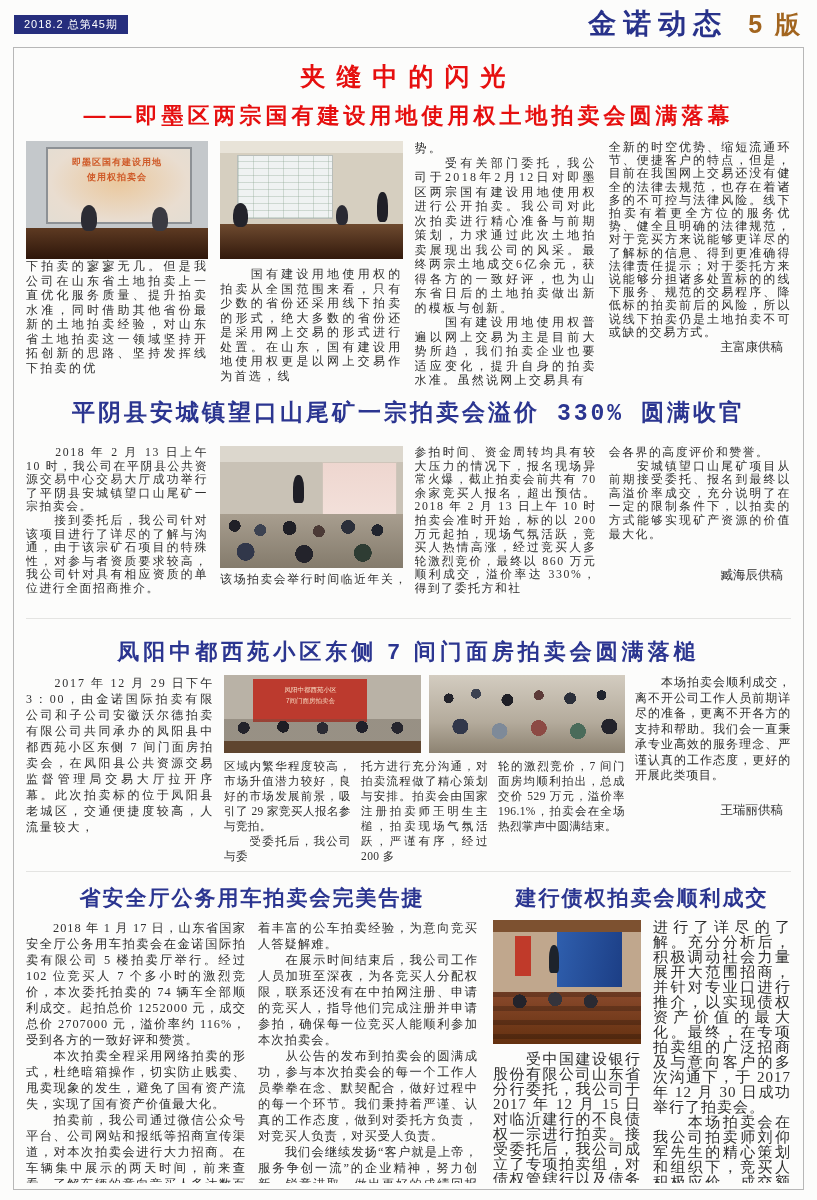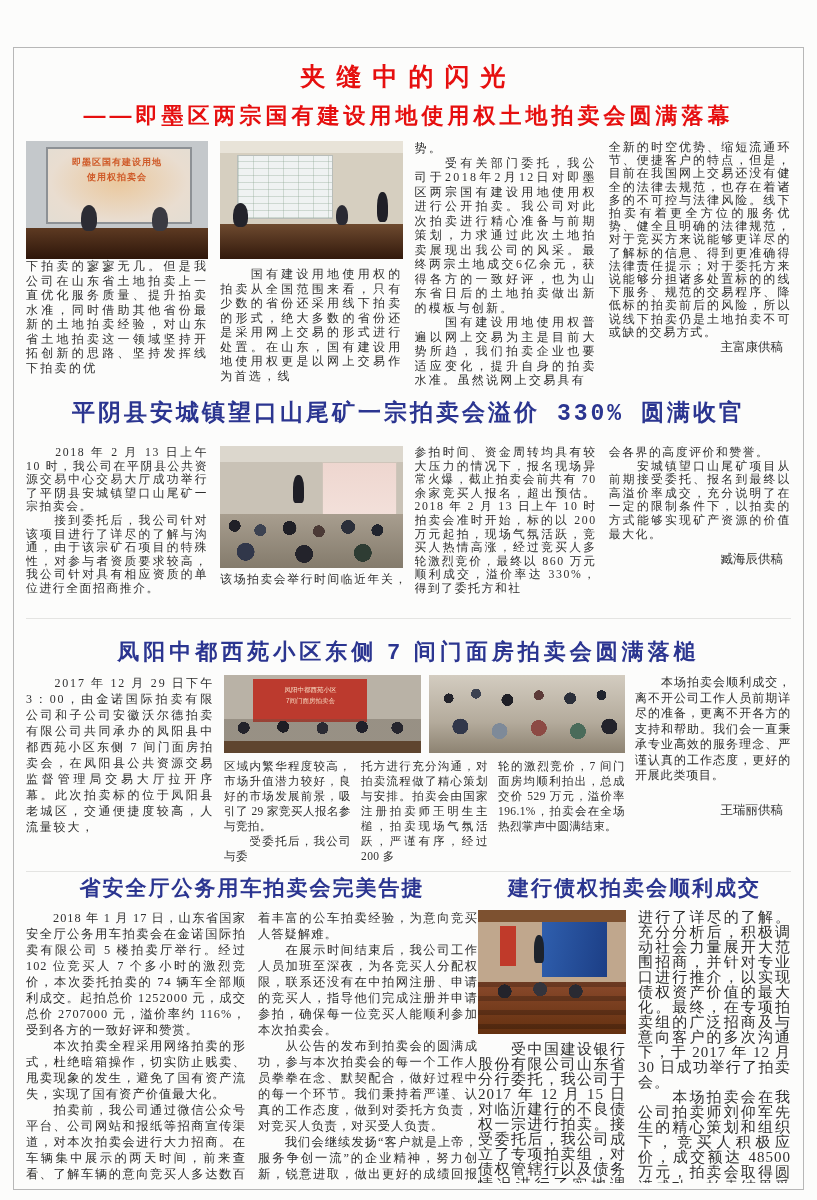--- a/index.html
+++ b/index.html
@@ -37,37 +37,37 @@
   
   .sec-title{text-align:center;color:#2b3590;font-weight:bold;font-family:"Liberation Sans",sans-serif;}
   .a2-title{font-size:23px;letter-spacing:3px;margin:10px 0 18px;font-family:Liberation Mono, monospace;}
   .a3-title{font-size:22px;letter-spacing:4px;margin:18px 0 8px;}
   .sm-title{font-size:21px;letter-spacing:2px;margin:2px 0 8px;}
 
   
   .a2-cols{height:168px;border-bottom:1px solid #e4e4e2;padding-bottom:4px;}
   .a2-cols .body-text{font-size:11.8px;line-height:13.6px;letter-spacing:1.6px;}
   .a2-caption{font-size:11.5px;letter-spacing:.4px;margin-top:5px;white-space:nowrap;overflow:hidden;}
-  .a2-byline{margin-top:10px;}
+  .a2-byline{margin-top:26px;}
 
   
   .a3-body{display:flex;gap:10px;height:192px;border-bottom:1px solid #e4e4e2;padding-bottom:4px;}
   .a3-c1{flex:0 0 188px;overflow:hidden;}
   .a3-c1 .body-text{line-height:16px;letter-spacing:1.8px;}
   .a3-mid{flex:1 1 auto;min-width:0;display:flex;flex-direction:column;}
   .a3-photos{display:flex;gap:8px;height:78px;}
   .a3-photos .photo{flex:1 1 0;}
   .a3-midcols{display:flex;gap:10px;margin-top:6px;flex:1;overflow:hidden;justify-content:center;}
   .a3-midcols .col .body-text{font-size:11.5px;line-height:15px;letter-spacing:.4px;}
   .a3-c5{flex:0 0 156px;overflow:hidden;}
   .a3-c5 .body-text{font-size:12px;line-height:15.5px;letter-spacing:.8px;}
   .a3-byline{margin-top:18px;}
 
   
-  .bottom{display:flex;gap:0;flex:1;min-height:0;}
+  .bottom{display:flex;gap:15px;margin-top:10px;flex:1;min-height:0;}
   .a4{flex:0 0 452px;display:flex;flex-direction:column;min-width:0;}
   .a4-cols{flex:1;min-height:0;}
   .a4-cols .body-text{font-size:12.3px;line-height:16px;letter-spacing:1px;}
   .a5{flex:1 1 auto;display:flex;flex-direction:column;min-width:0;justify-content:flex-end;}
   .a5-body{display:flex;gap:12px;flex:1;min-height:0;}
   .a5-left{flex:0 0 148px;overflow:hidden;}
   .a5-right{flex:1 1 auto;min-width:0;overflow:hidden;}
   .a5 .body-text{font-size:15px;line-height:15px;letter-spacing:1px;}
 
   
@@ -148,20 +148,27 @@
       radial-gradient(circle 7px at 42% 14%, #34343c 98%, transparent),
       radial-gradient(circle 7px at 66% 18%, #2a2a32 98%, transparent),
       repeating-linear-gradient(180deg, rgba(0,0,0,.22) 0 5px, transparent 5px 14px),
       linear-gradient(#8a4a2c,#63300f);}
 </style>
 </head>
 <body>
 
 <div class="page">
 
+  <div class="header">
+    <div class="issue-box">2018.2 总第45期</div>
+    <div class="mast">
+      <span class="mast-title">金诺动态</span>
+      <span class="page-num">5 版</span>
+    </div>
+  </div>
 
   <div class="frame">
 
     <section>
       <div class="a1-title1">夹缝中的闪光</div>
       <div class="a1-title2">——即墨区两宗国有建设用地使用权土地拍卖会圆满落幕</div>
       <div class="cols a1-cols">
         <div class="col">
           <div class="photo a1p2">
             <div class="ph screen"></div>

